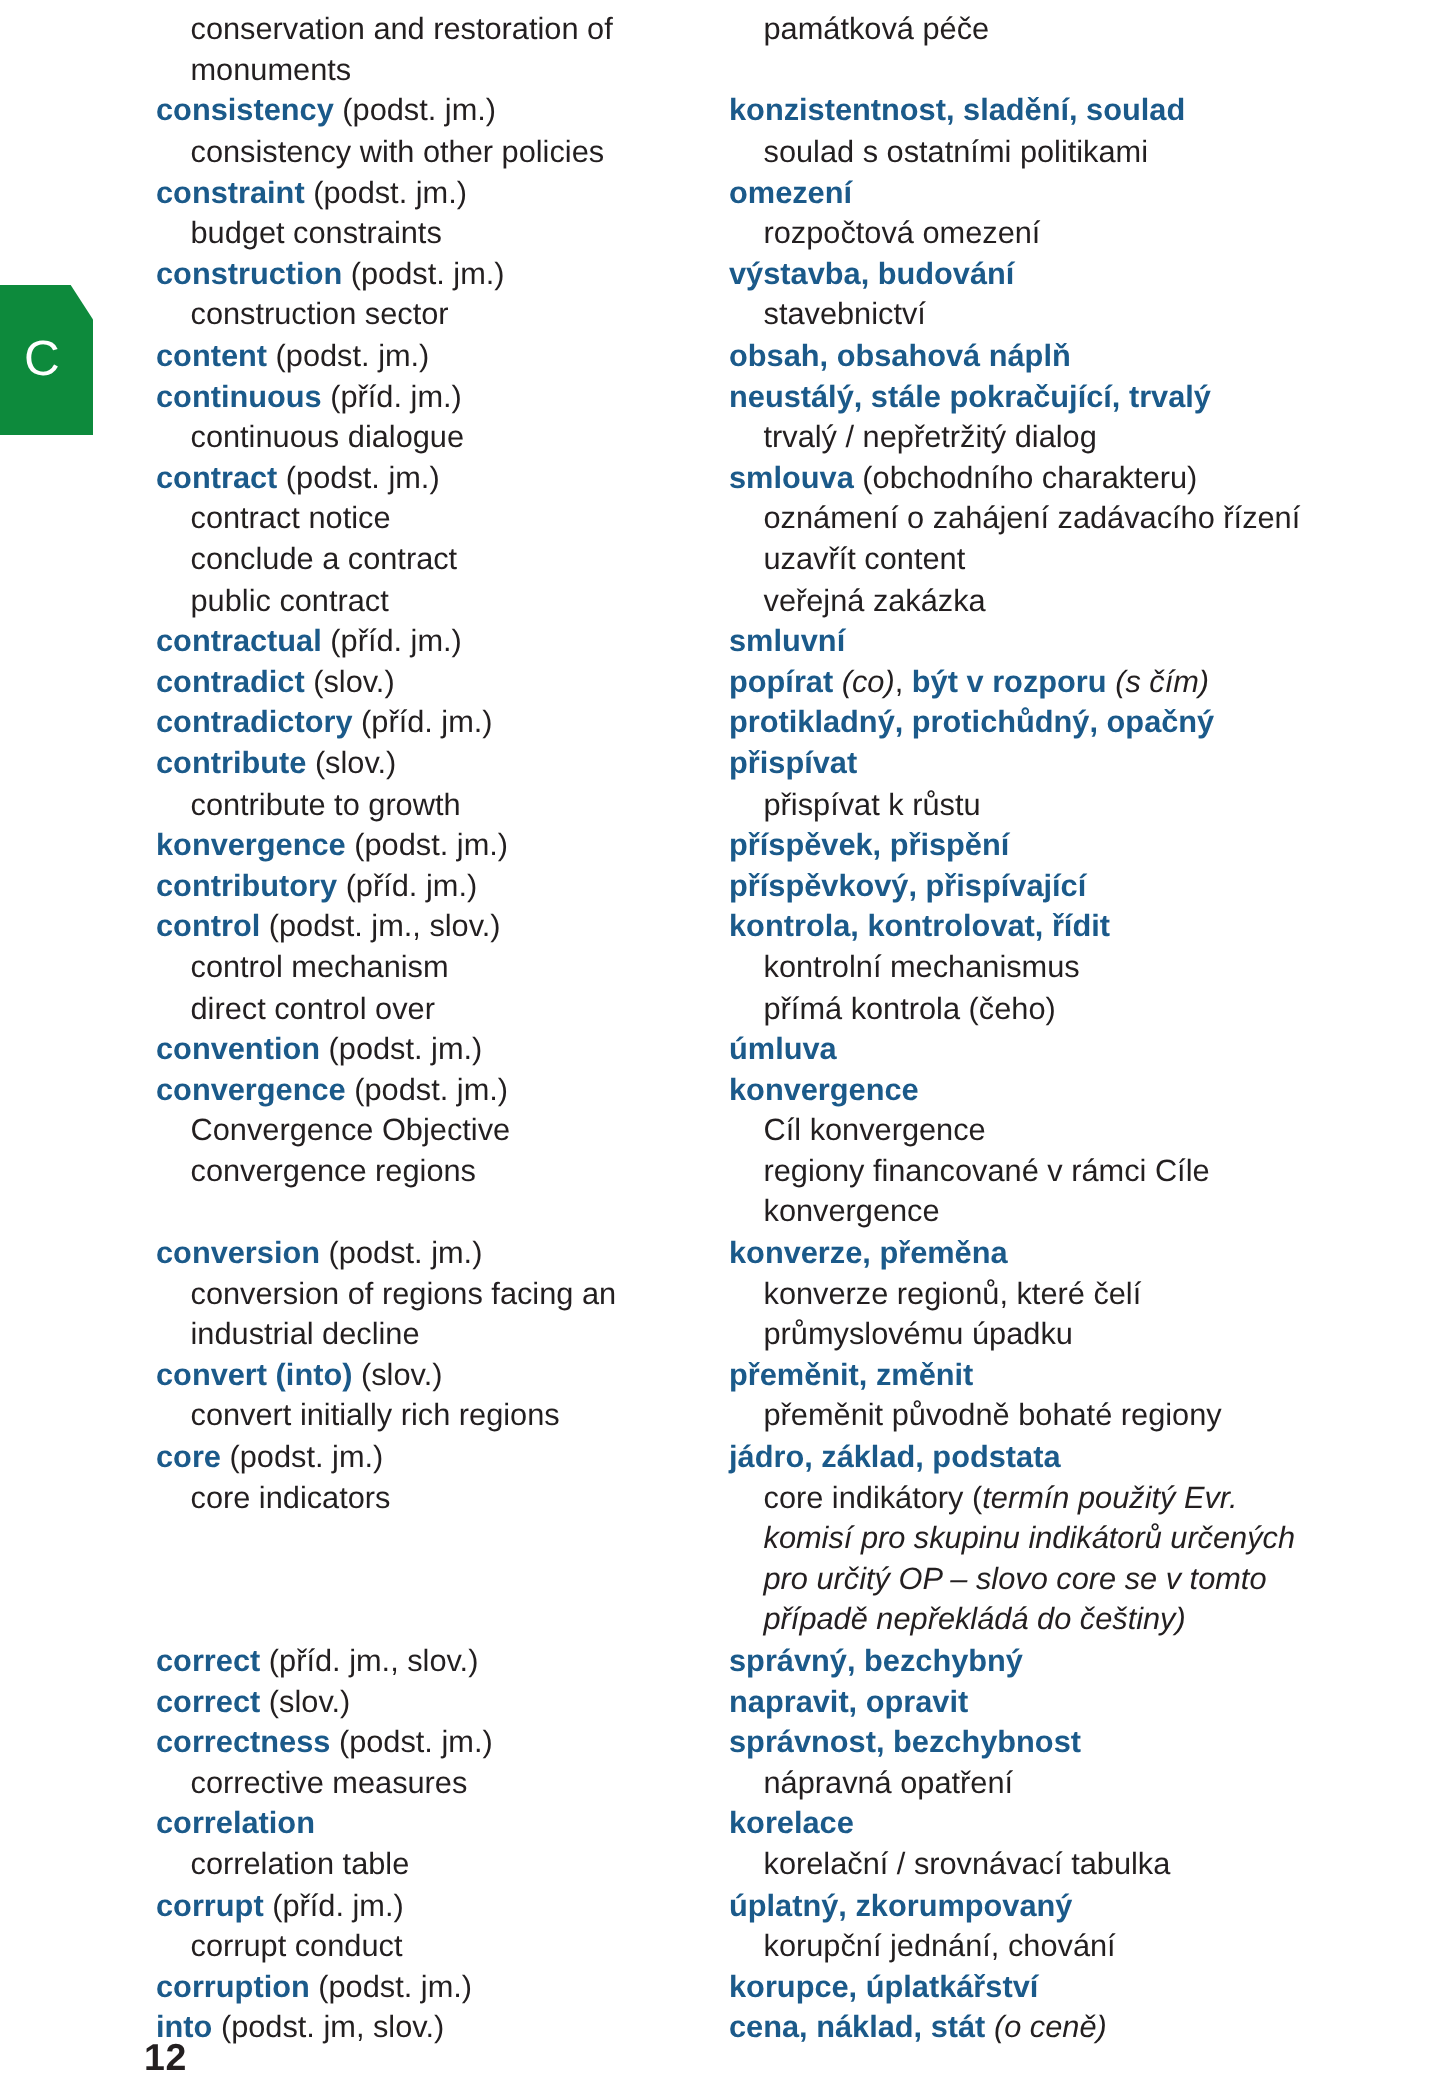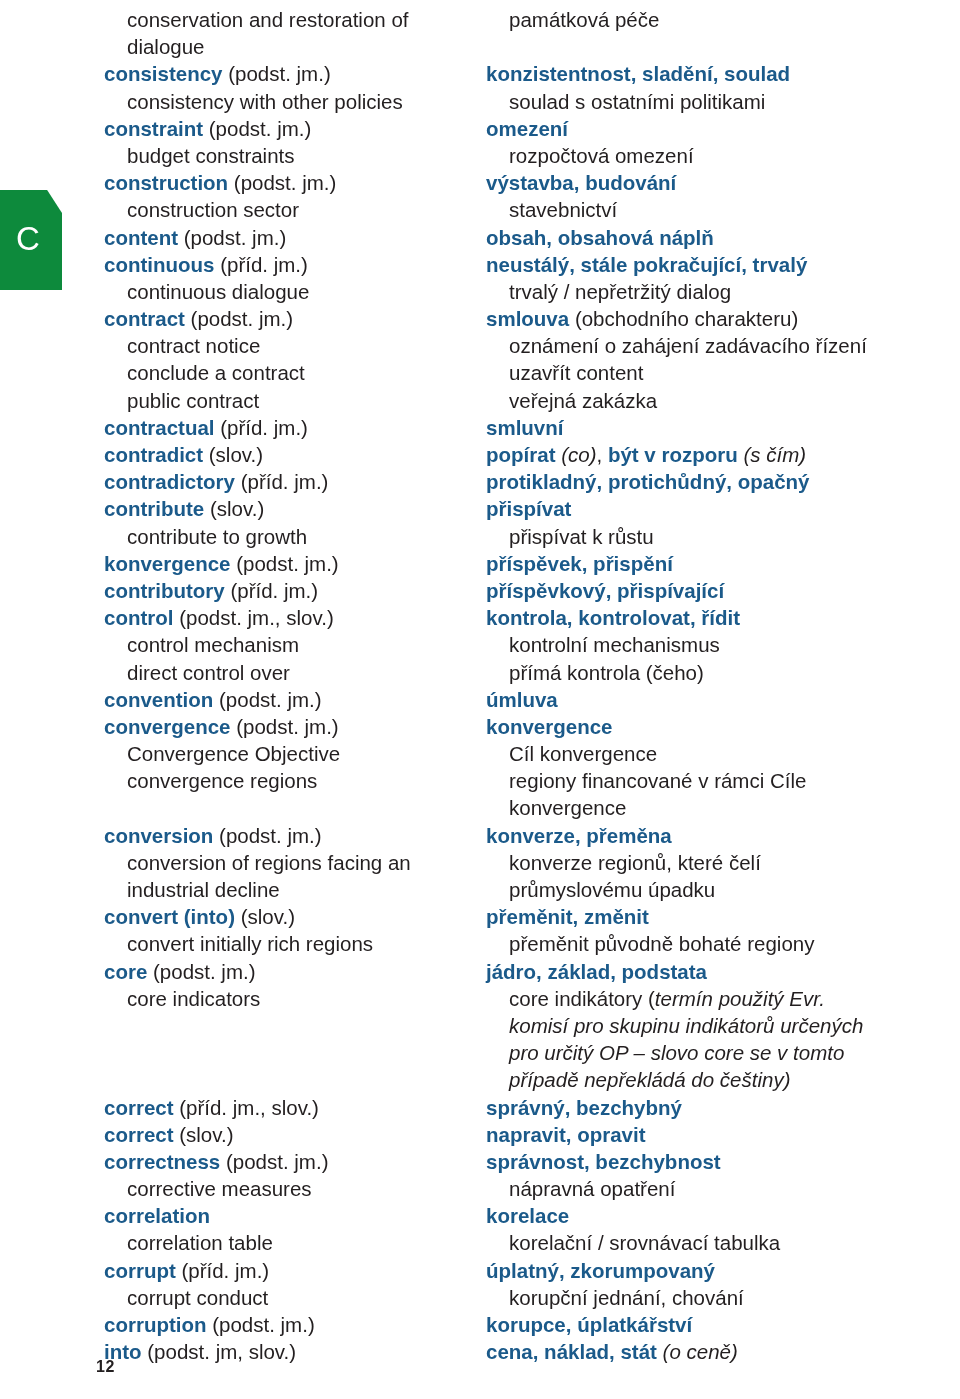--- a/index.html
+++ b/index.html
@@ -90,40 +90,40 @@
   }
   .col-cs .ind {
     padding-left: 23px;
   }
 
   
   #page-number {
     position: absolute;
     left: 96px;
     top: 1358px;
-    font-size: 16px;
+    font-size: 25px;
     font-weight: bold;
     color: #231f20;
     letter-spacing: 0.5px;
   }
 </style>
 </head>
 <body>
 
 <div id="thumb-tab">
   <span class="letter">C</span>
 </div>
 
 <div id="dict">
     <div class="row">
       <div class="col-en"><span class="ind"><span class="seg">conservation and restoration of</span></span></div>
       <div class="col-cs"><span class="ind"><span class="seg">památková péče</span></span></div>
     </div>
     <div class="row">
-      <div class="col-en"><span class="ind"><span class="seg">dialogue</span></span></div>
+      <div class="col-en"><span class="ind"><span class="seg">monuments</span></span></div>
       <div class="col-cs"><span class="ind"></span></div>
     </div>
     <div class="row">
       <div class="col-en"><span><span class="seg hw">consistency </span><span class="seg pos">(podst. jm.)</span></span></div>
       <div class="col-cs"><span><span class="seg hw">konzistentnost, sladění, soulad</span></span></div>
     </div>
     <div class="row">
       <div class="col-en"><span class="ind"><span class="seg">consistency with other policies</span></span></div>
       <div class="col-cs"><span class="ind"><span class="seg">soulad s ostatními politikami</span></span></div>
     </div>

